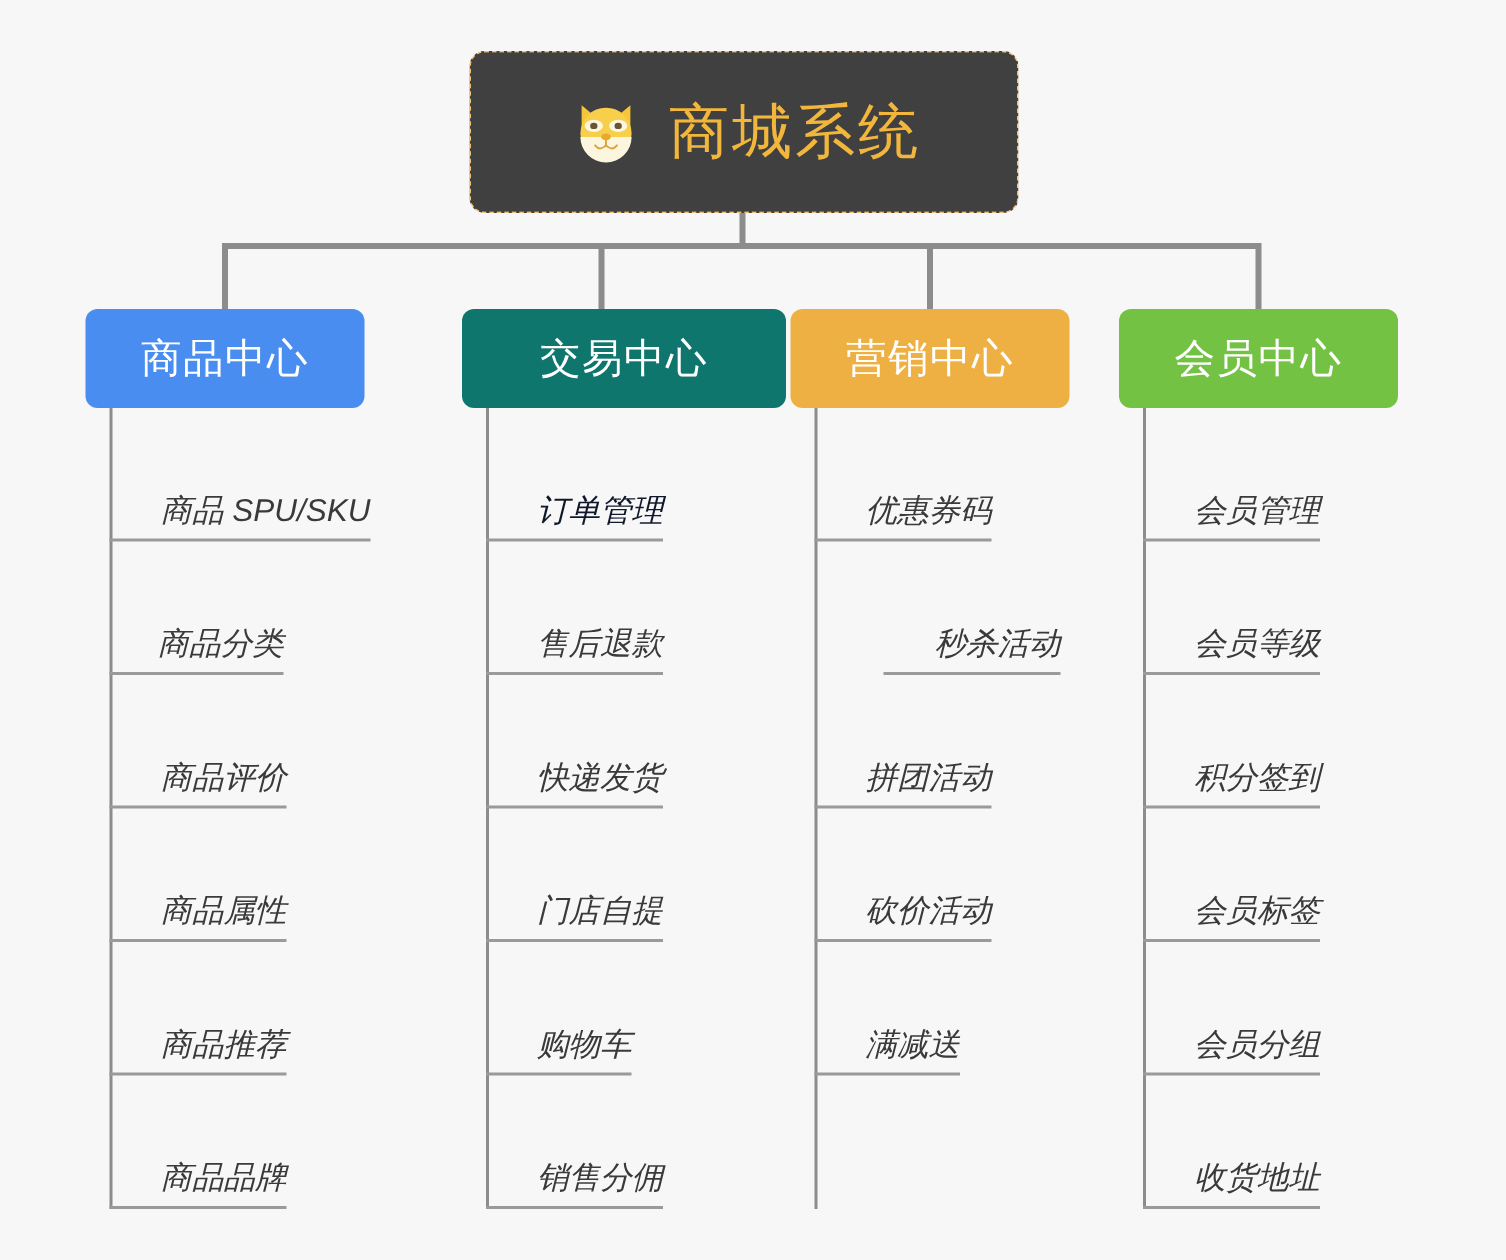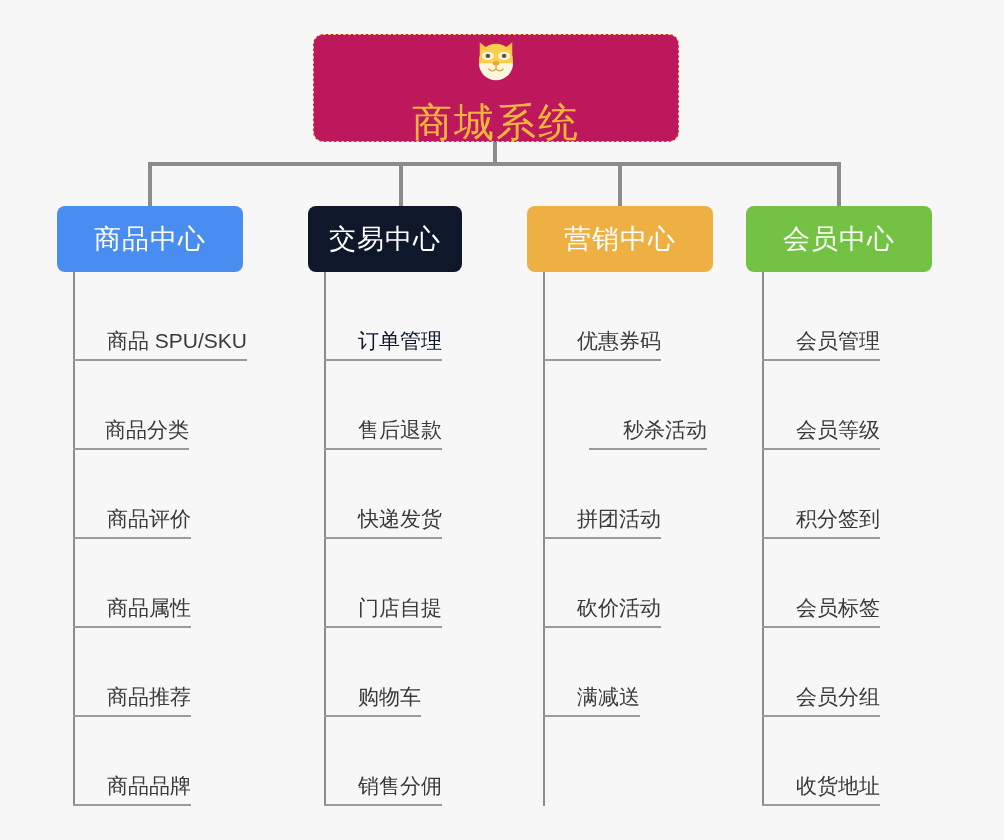--- a/index.html
+++ b/index.html
@@ -23,28 +23,27 @@
     height: 840px;
   }
 
   
   .root-node {
     position: absolute;
     left: 313px;
     top: 34px;
     width: 366px;
     height: 108px;
-    background: #be185d;
+    background: #404040;
     border: 1px dashed #f0c277;
     border-radius: 10px;
     display: flex;
     align-items: center;
     justify-content: center;
     gap: 16px;
-    flex-direction: column;
   }
   .root-emoji {
     width: 52px;
     height: 52px;
     position: relative;
     flex: none;
   }
   .root-title {
     font-size: 40px;
     color: #f2b63c;
@@ -110,20 +109,21 @@
     align-items: flex-end;
   }
   .leaf-label {
     display: inline-block;
     font-size: 21px;
     color: #3a3a3a;
     white-space: nowrap;
     padding: 0 0 6px 34px;
     border-bottom: 2px solid #404040;
     line-height: 1.2;
+    font-style: italic;
   }
 </style>
 </head>
 <body>
 
 <div id="canvas">
 
   <div class="root-node">
     <span class="root-emoji">
       <svg viewBox="0 0 64 64" width="52" height="52" aria-hidden="true">
@@ -171,21 +171,21 @@
           <span class="leaf-label" style="color: rgb(58, 58, 58); border-bottom-color: rgb(154, 154, 154);">商品属性</span>
         </div>
         <div class="leaf">
           <span class="leaf-label" style="color: rgb(58, 58, 58); border-bottom-color: rgb(154, 154, 154);">商品推荐</span>
         </div>
         <div class="leaf">
           <span class="leaf-label" style="color: rgb(58, 58, 58); border-bottom-color: rgb(154, 154, 154);">商品品牌</span>
         </div>
       </div>
       <div class="conn conn-v-cat" style="left: 399px; background: rgb(140, 140, 140);"></div>
-      <div class="cat-box" style="left: 308px; width: 154px; background: #0f172a;">
+      <div class="cat-box" style="left: 308px; width: 216px; background: #0f766e;">
         <span>交易中心</span>
       </div>
       <div class="leaf-col" style="left: 324px;">
         <div class="rail" style="height: 534px; background: rgb(140, 140, 140);"></div>
         <div class="leaf">
           <span class="leaf-label" style="color: #0f172a; border-bottom-color: rgb(154, 154, 154);">订单管理</span>
         </div>
         <div class="leaf">
           <span class="leaf-label" style="color: rgb(58, 58, 58); border-bottom-color: rgb(154, 154, 154);">售后退款</span>
         </div>

